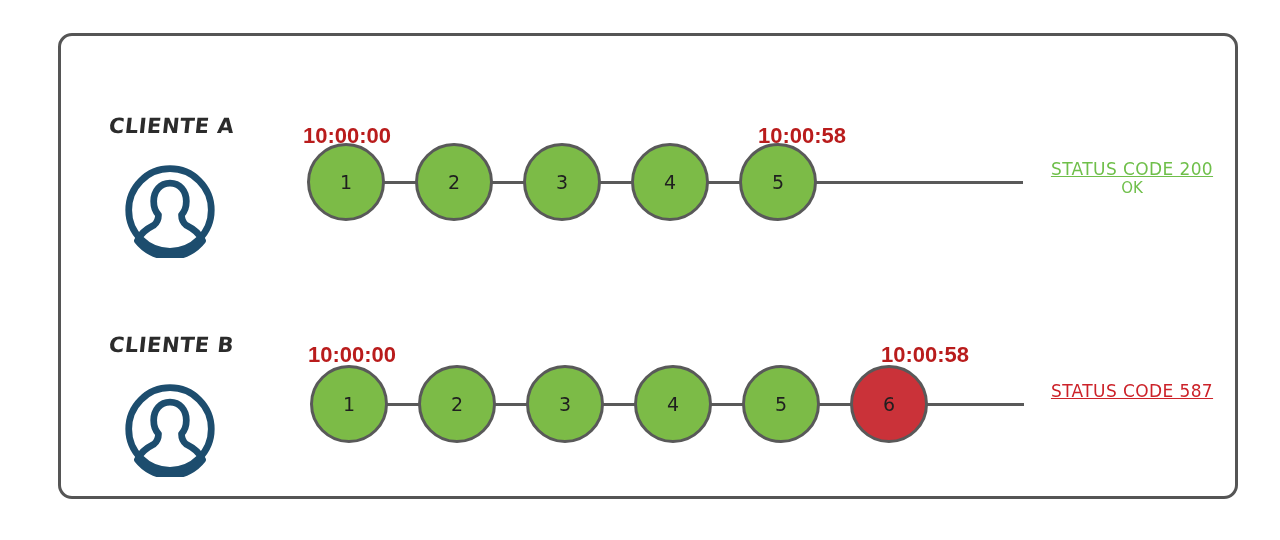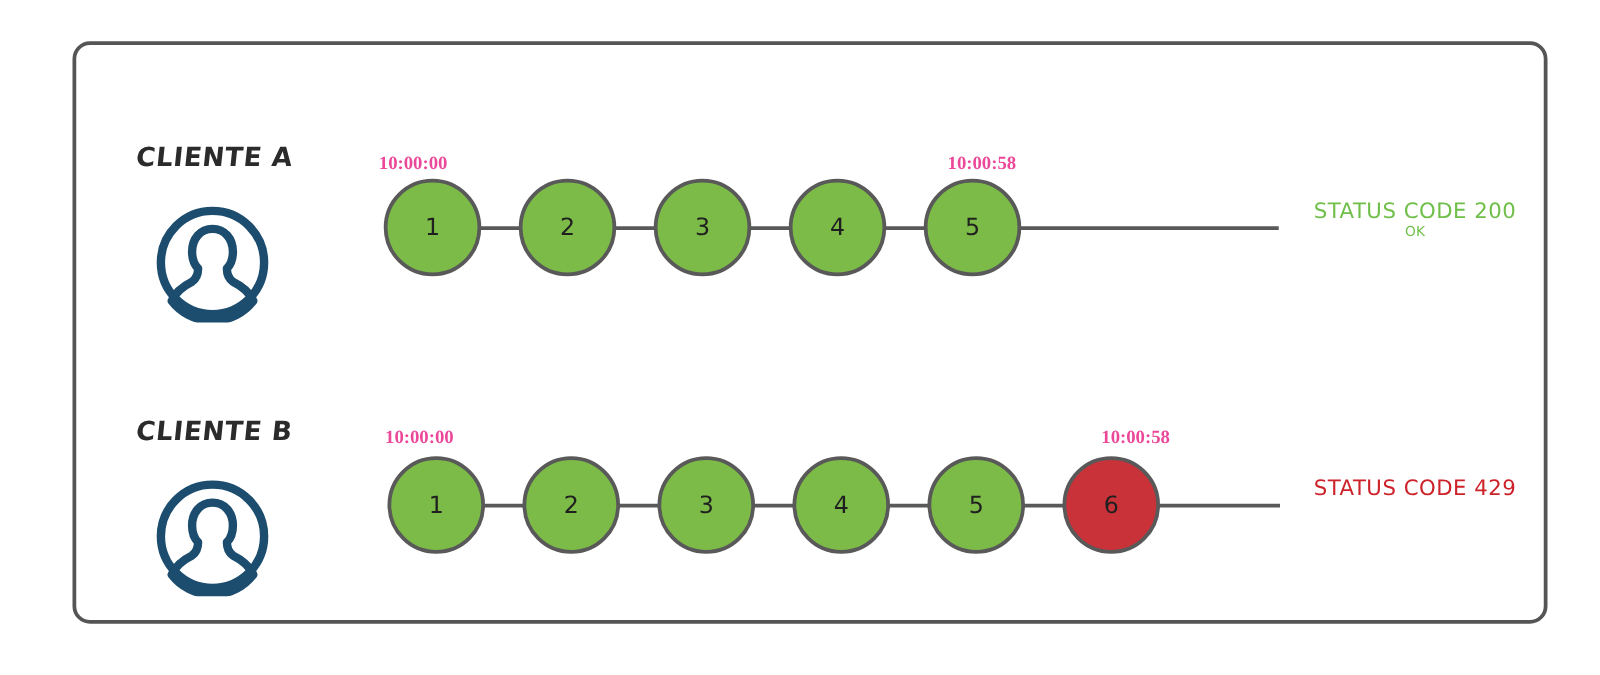--- a/index.html
+++ b/index.html
@@ -56,24 +56,24 @@
   
   .avatar {
     position: absolute;
     width: 96px;
     height: 96px;
   }
 
   
   .timestamp {
     position: absolute;
-    font-family: Liberation Serif, serif;
-    font-size: 15px;
+    font-family: Liberation Sans, sans-serif;
+    font-size: 22px;
     font-weight: 700;
-    color: #ec4899;
+    color: #b91c1c;
     white-space: nowrap;
   }
 
   
   .node {
     position: absolute;
     width: 78px;
     height: 78px;
     border-radius: 50%;
     border: 3px solid #595959;
@@ -101,23 +101,24 @@
     position: absolute;
     text-align: center;
     font-family: "DejaVu Sans", sans-serif;
     white-space: nowrap;
     line-height: 1.15;
   }
   .status .line1 {
     font-size: 17px;
     letter-spacing: 0.4px;
     display: block;
+    text-decoration: underline;
   }
   .status .line2 {
-    font-size: 11px;
+    font-size: 15px;
     display: block;
   }
   .status.ok  { color: #6fbf4a; }
   .status.err { color: #cc2229; }
 </style>
 </head>
 <body>
 
 <div id="canvas">
 
@@ -209,18 +210,18 @@
         <span>4</span>
       </div>
       <div class="node ok" style="left:681px; top:329px;">
         <span>5</span>
       </div>
       <div class="node err" style="left:789px; top:329px;">
         <span>6</span>
       </div>
 
       <div class="status err" style="left:962px; top:346px; width:218px;">
-        <span class="line1">STATUS CODE 429</span>
+        <span class="line1">STATUS CODE 587</span>
       </div>
     </div>
 
   </div>
 </div>
 
 </body></html>

